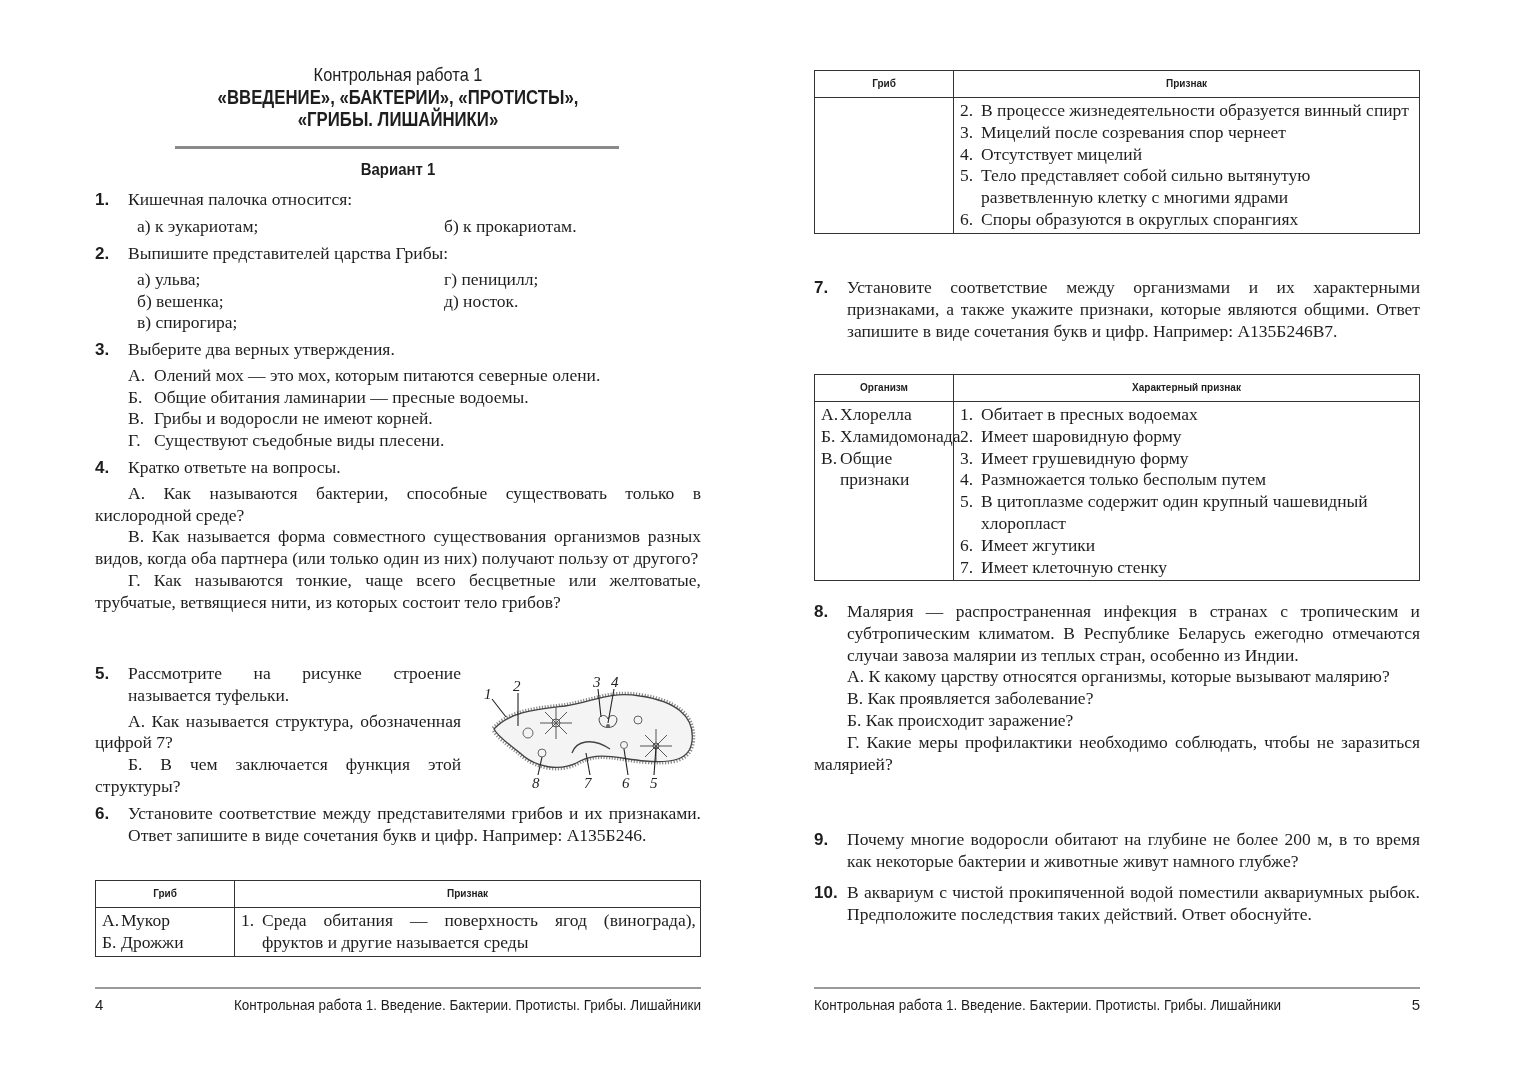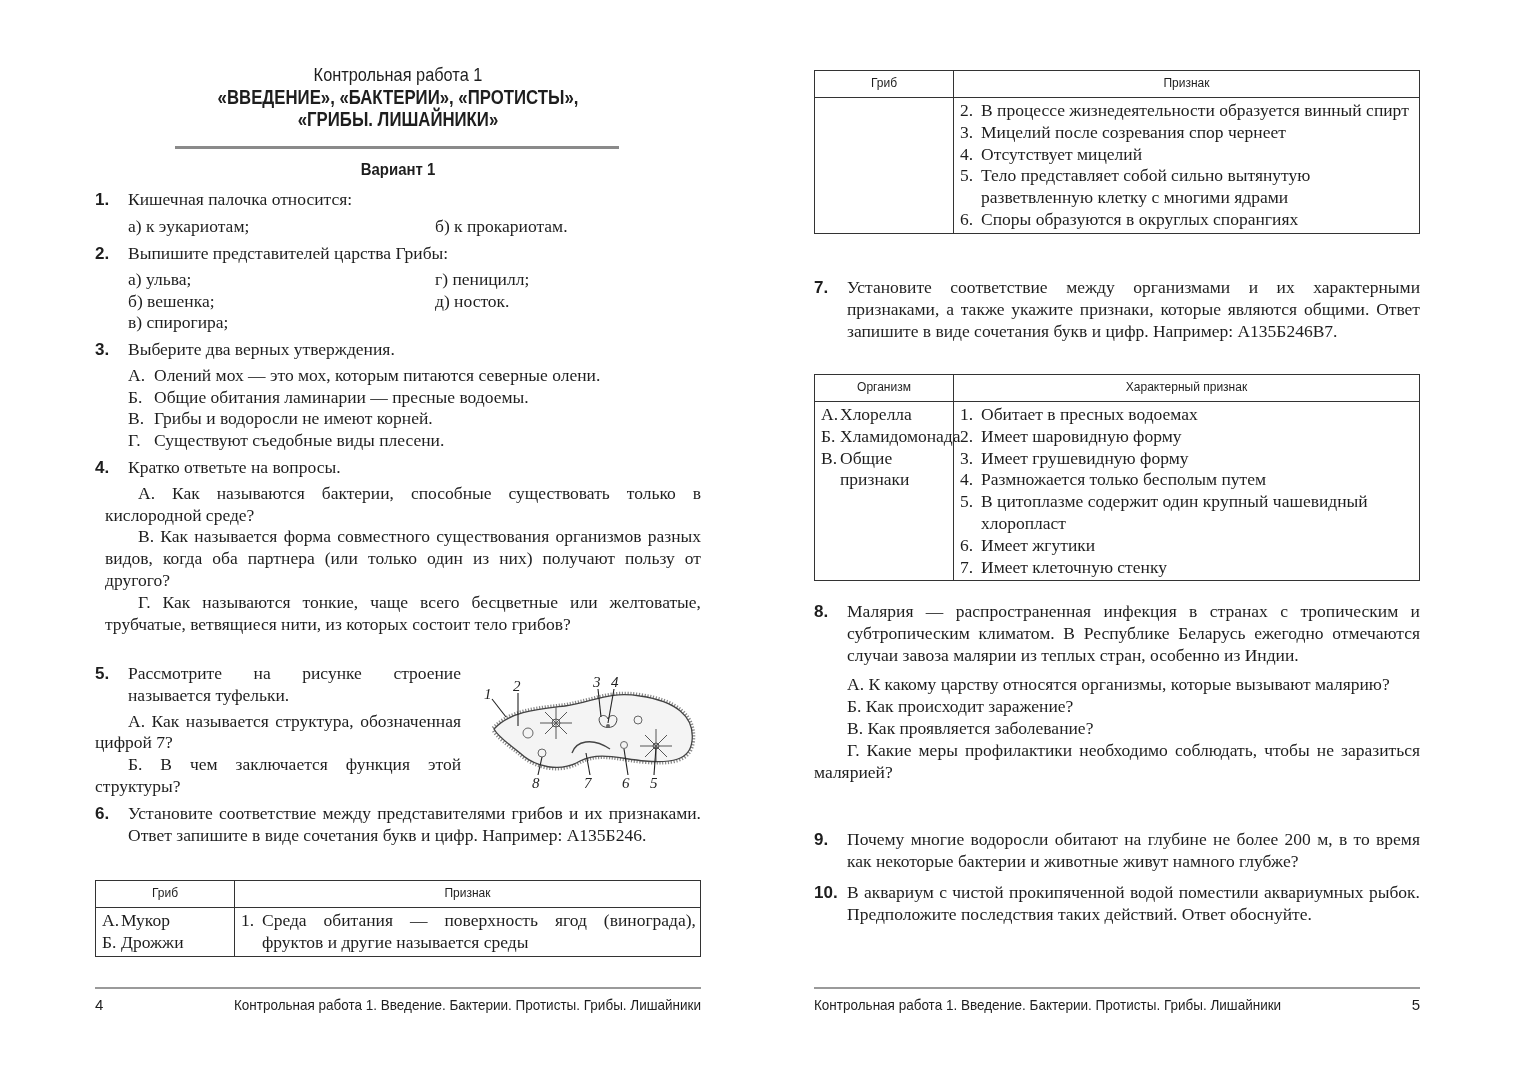--- a/index.html
+++ b/index.html
@@ -9,26 +9,26 @@
   #page-right { left:814px; }
   .serif { font-family:"Liberation Serif", "DejaVu Serif", serif; font-size:17.5px; line-height:21.8px; }
   .title-block { position:absolute; top:64px; left:0; width:606px; text-align:center; }
   .title-l1 { font-family:"Liberation Sans", sans-serif; font-size:19px; line-height:22px; transform:scaleX(0.86); }
   .title-l2, .title-l3 { font-family:"Liberation Sans", sans-serif; font-weight:bold; font-size:19.5px; line-height:22px; transform:scaleX(0.86); }
   .title-rule { position:absolute; top:146px; left:80px; width:444px; height:3px; background:#8a8a8a; }
   .variant { position:absolute; top:160px; left:0; width:606px; text-align:center; font-family:"Liberation Sans", sans-serif; font-weight:bold; font-size:17px; transform:scaleX(0.88); }
   .q { position:absolute; left:0; width:606px; }
   .qnum { position:absolute; left:0; top:0; font-family:"Liberation Sans", sans-serif; font-weight:bold; font-size:17px; line-height:21.8px; }
   .qtext { margin-left:33px; text-align:justify; }
-  .opts { margin-left:33px; display:grid; grid-template-columns:307px 270px; }
+  .opts { margin-left:42px; display:grid; grid-template-columns:307px 270px; }
   .sub { margin-left:33px; display:flex; }
   .sub .lt { width:26px; flex:none; }
   .para { text-indent:33px; text-align:justify; }
   table.match { border-collapse:collapse; width:606px; position:absolute; left:0; }
-  table.match th { font-family:"Liberation Sans", sans-serif; font-weight:normal; font-size:12px; height:24px; border:1.5px solid #333; transform:none; }
+  table.match th { font-family:"Liberation Sans", sans-serif; font-weight:bold; font-size:10px; height:24px; border:1.5px solid #333; transform:none; }
   table.match td { border:1.5px solid #333; vertical-align:top; padding:2px 4px 2px 6px; }
   table.match td.c1 { width:128px; }
   .item { display:flex; }
   .item .n { width:21px; flex:none; }
   .org { display:flex; }
   .org .l { width:19px; flex:none; }
   .footer-rule { position:absolute; top:987px; left:0; width:606px; height:2px; background:#9a9a9a; }
   .footer { position:absolute; top:996px; left:0; width:606px; font-family:"Liberation Sans", sans-serif; font-size:15px; display:flex; justify-content:space-between; }
   .footer .ft { display:inline-block; transform:scaleX(0.9); transform-origin:right; }
   #page-right .footer .ft { transform-origin:left; }
@@ -88,21 +88,21 @@
       <div class="sub">
           <span class="lt">Г.</span>
           <span>Существуют съедобные виды плесени.</span>
         </div>
     </div>
   </div>
 
   <div class="q serif" style="top:457px;">
     <span class="qnum">4.</span>
     <div class="qtext">Кратко ответьте на вопросы.</div>
-    <div style="margin-top:4px;margin-left:10px;">
+    <div style="margin-top:4px;">
       <div class="para">А.  Как называются бактерии, способные существовать только в кислородной среде?</div>
       <div class="para">В.  Как называется форма совместного существования организмов разных видов, когда оба партнера (или только один из них) получают пользу от другого?</div>
       <div class="para">Г.  Как называются тонкие, чаще всего бесцветные или желтоватые, трубчатые, ветвящиеся нити, из которых состоит тело грибов?</div>
     </div>
   </div>
 
   <div class="q serif" style="top:663px;">
     <span class="qnum">5.</span>
     <div style="width:366px;">
       <div class="qtext">Рассмотрите на рисунке строение называется туфельки.</div>
@@ -289,24 +289,24 @@
               <span>Имеет клеточную стенку</span>
             </div>
       </td>
     </tr>
   </tbody>
     </table>
 
   <div class="q serif" style="top:601px;">
     <span class="qnum">8.</span>
     <div class="qtext">Малярия — распространенная инфекция в странах с тропическим и субтропическим климатом. В Республике Беларусь ежегодно отмечаются случаи завоза малярии из теплых стран, особенно из Индии.</div>
-    <div style="margin-top:8px;">
+    <div style="margin-top:0;">
       <div class="para">А.  К какому царству относятся организмы, которые вызывают малярию?</div>
+      <div class="para">В.  Как проявляется заболевание?</div>
       <div class="para">Б.  Как происходит заражение?</div>
-      <div class="para">В.  Как проявляется заболевание?</div>
       <div class="para">Г.  Какие меры профилактики необходимо соблюдать, чтобы не заразиться малярией?</div>
     </div>
   </div>
 
   <div class="q serif" style="top:829px;">
     <span class="qnum">9.</span>
     <div class="qtext">Почему многие водоросли обитают на глубине не более 200 м, в то время как некоторые бактерии и животные живут намного глубже?</div>
   </div>
 
   <div class="q serif" style="top:882px;">

